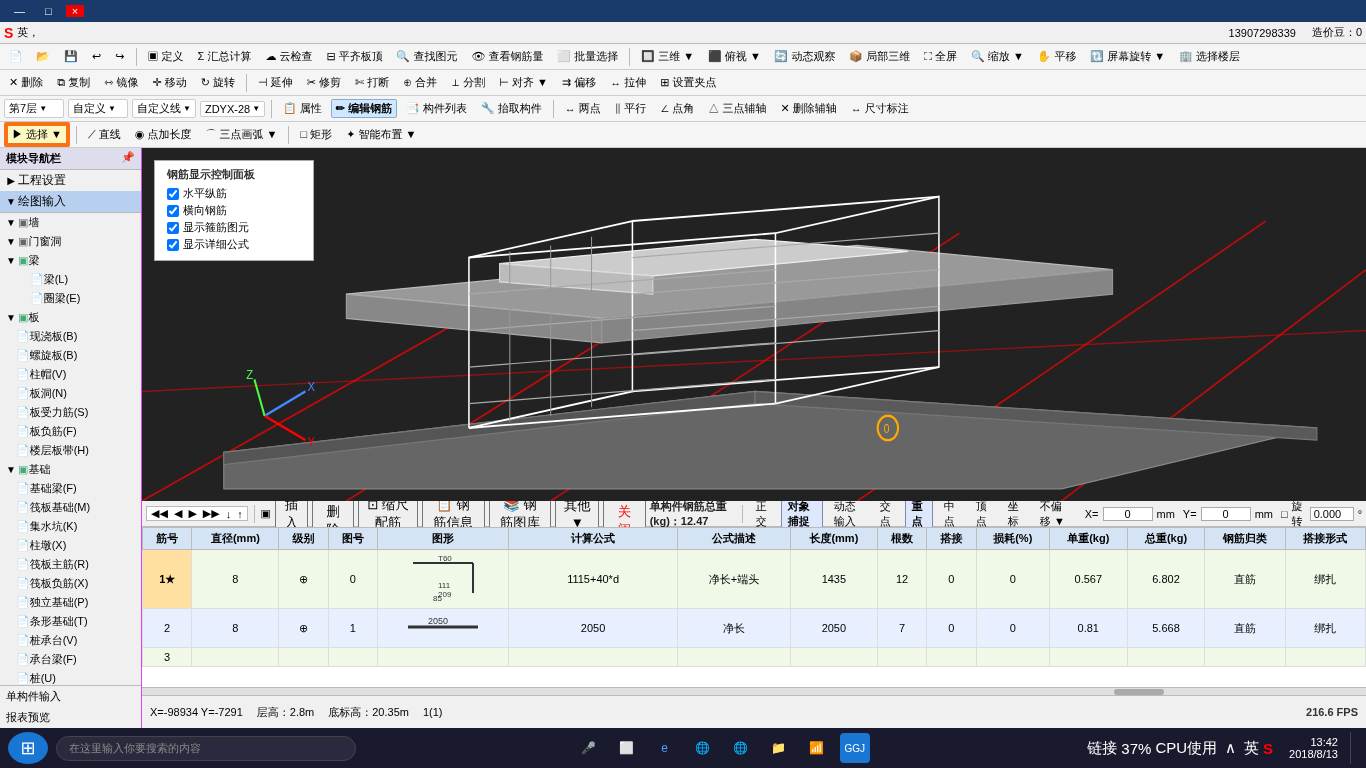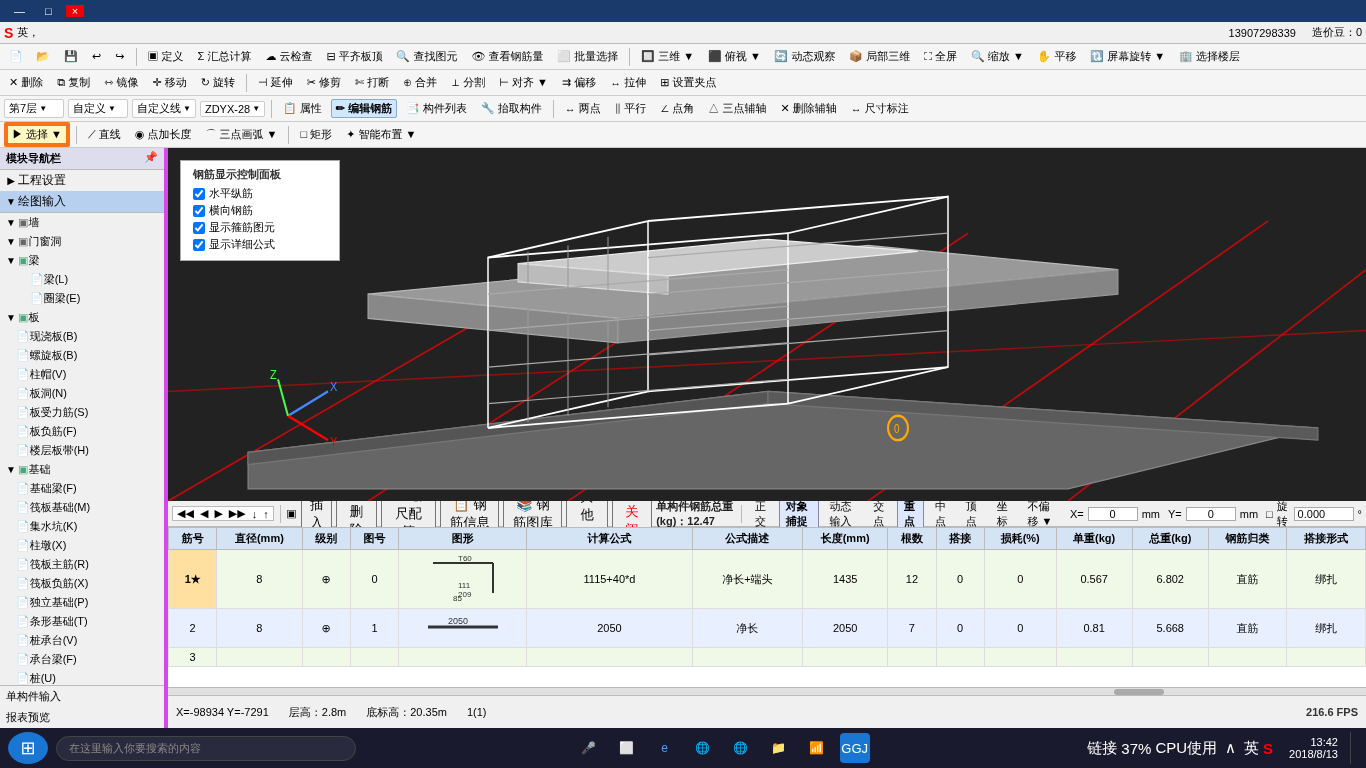--- a/index.html
+++ b/index.html
@@ -32,21 +32,21 @@
     .toolbar-separator { width: 1px; height: 18px; background: #bbb; margin: 0 2px; }
     .toolbar-dropdown {
       display: flex; align-items: center; gap: 2px; cursor: pointer;
       padding: 1px 4px; border: 1px solid #ccc; background: white; border-radius: 2px;
       min-width: 60px; font-size: 11px;
     }
     .dropdown-arrow { font-size: 8px; }
 
     
     #sidebar {
-      width: 168px; background: #f0f0f0; border-right: 4px solid #d946ef;
+      width: 142px; background: #f0f0f0; border-right: 1px solid #d946ef;
       display: flex; flex-direction: column; overflow: hidden; flex-shrink: 0;
     }
     .sidebar-header {
       background: #dde; border-bottom: 1px solid #bbb; padding: 3px 6px;
       font-weight: bold; font-size: 11px; display: flex; justify-content: space-between;
     }
     .sidebar-content { flex: 1; overflow-y: auto; font-size: 11px; }
     .tree-item { display: flex; align-items: center; padding: 2px 4px; cursor: pointer; white-space: nowrap; }
     .tree-toggle { width: 14px; text-align: center; font-size: 10px; flex-shrink: 0; }
     .tree-indent1 { padding-left: 16px; }
@@ -63,33 +63,33 @@
     #control-panel {
       position: absolute; top: 12px; left: 12px;
       background: white; border: 1px solid #aaa; padding: 6px 12px;
       font-size: 11px; min-width: 160px; z-index: 10;
     }
     #control-panel .panel-title { font-weight: bold; margin-bottom: 4px; color: #333; }
     .check-item { display: flex; align-items: center; gap: 4px; margin: 2px 0; }
     .check-item input[type=checkbox] { width: 12px; height: 12px; }
 
     
-    #bottom-area { height: 26px; background: #f0f0f0; border-top: 1px solid #bbb; display: flex; align-items: center; padding: 16px 8px; font-size: 11px; gap: 12px; }
+    #bottom-area { height: 26px; background: #f0f0f0; border-top: 1px solid #bbb; display: flex; align-items: center; padding: 16px 8px; font-size: 11px; gap: 6px; }
 
     
     #bottom-toolbar {
       height: 26px; background: #f0f0f0; border-bottom: 1px solid #bbb;
       display: flex; align-items: center; padding: 0 4px; gap: 4px; font-size: 11px;
     }
     .snap-btn {
       padding: 1px 6px; border: 1px solid transparent; cursor: pointer; border-radius: 2px;
     }
     .snap-btn.active { background: #dde8ff; border-color: #88a; font-weight: bold; }
     .coord-input { width: 50px; border: 1px solid #aaa; padding: 0 3px; font-size: 11px; text-align: center; }
-    .rotate-input { width: 60px; border: 1px solid #aaa; padding: 0 3px; font-size: 11px; }
+    .rotate-input { width: 44px; border: 1px solid #aaa; padding: 0 3px; font-size: 11px; }
     .table-toolbar-btn { padding: 1px 6px; cursor: pointer; display: flex; align-items: center; gap: 2px; }
     .rebar-weight { margin-left: auto; font-weight: bold; color: #222; }
 
     
     #table-area {
       background: white; overflow: auto;
       flex: none; height: 160px;
     }
     table { width: 100%; border-collapse: collapse; font-size: 11px; }
     th {
@@ -610,21 +610,21 @@
     <span style="color:#888;font-size:11px;">在这里输入你要搜索的内容</span>
   </div>
   <div class="taskbar-icons">
     <div class="taskbar-icon" style="color:white;">🎤</div>
     <div class="taskbar-icon" style="color:white;">⬜</div>
     <div class="taskbar-icon" style="color:#4a9eff;">e</div>
     <div class="taskbar-icon" style="color:#4a9eff;">🌐</div>
     <div class="taskbar-icon" style="color:#4a9eff;">🌐</div>
     <div class="taskbar-icon" style="color:#f5c518;">📁</div>
     <div class="taskbar-icon" style="color:#4CAF50;">📶</div>
-    <div class="taskbar-icon" style="background:#1976d2;border-radius:4px;font-size:13px;color:white;padding:2px;">GGJ</div>
+    <div class="taskbar-icon" style="background:#1976d2;border-radius:4px;font-size:10px;color:white;padding:2px;">GGJ</div>
   </div>
   <div class="taskbar-systray" style="margin-left:auto;">
     <span>链接</span>
     <span>37%</span>
     <span>CPU使用</span>
     <span style="margin-left:4px;">∧</span>
     <span style="margin-left:4px;">英</span>
     <span style="color:#f00;font-weight:bold;">S</span>
   </div>
   <div class="taskbar-clock">

